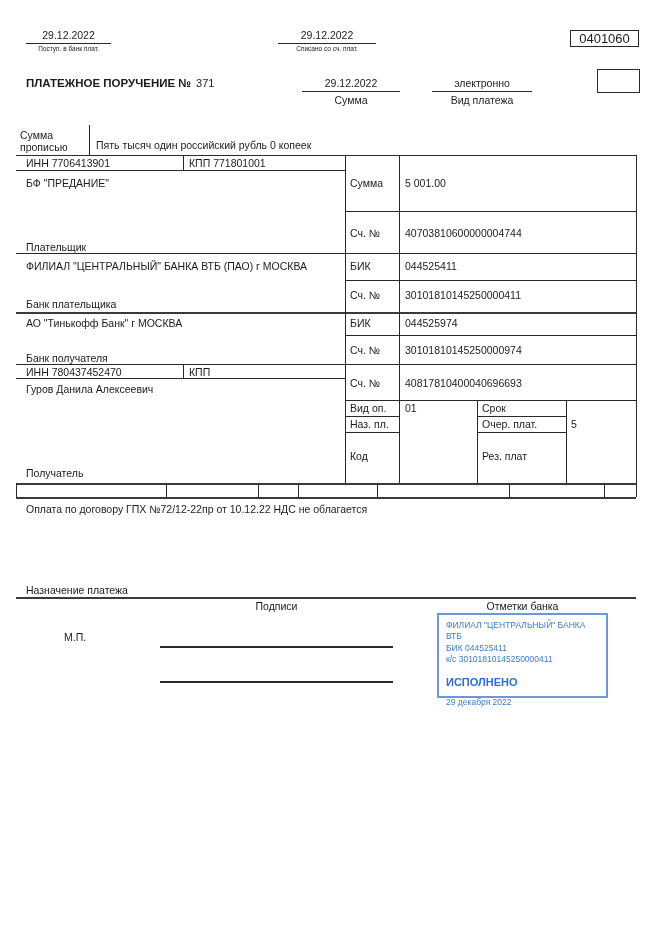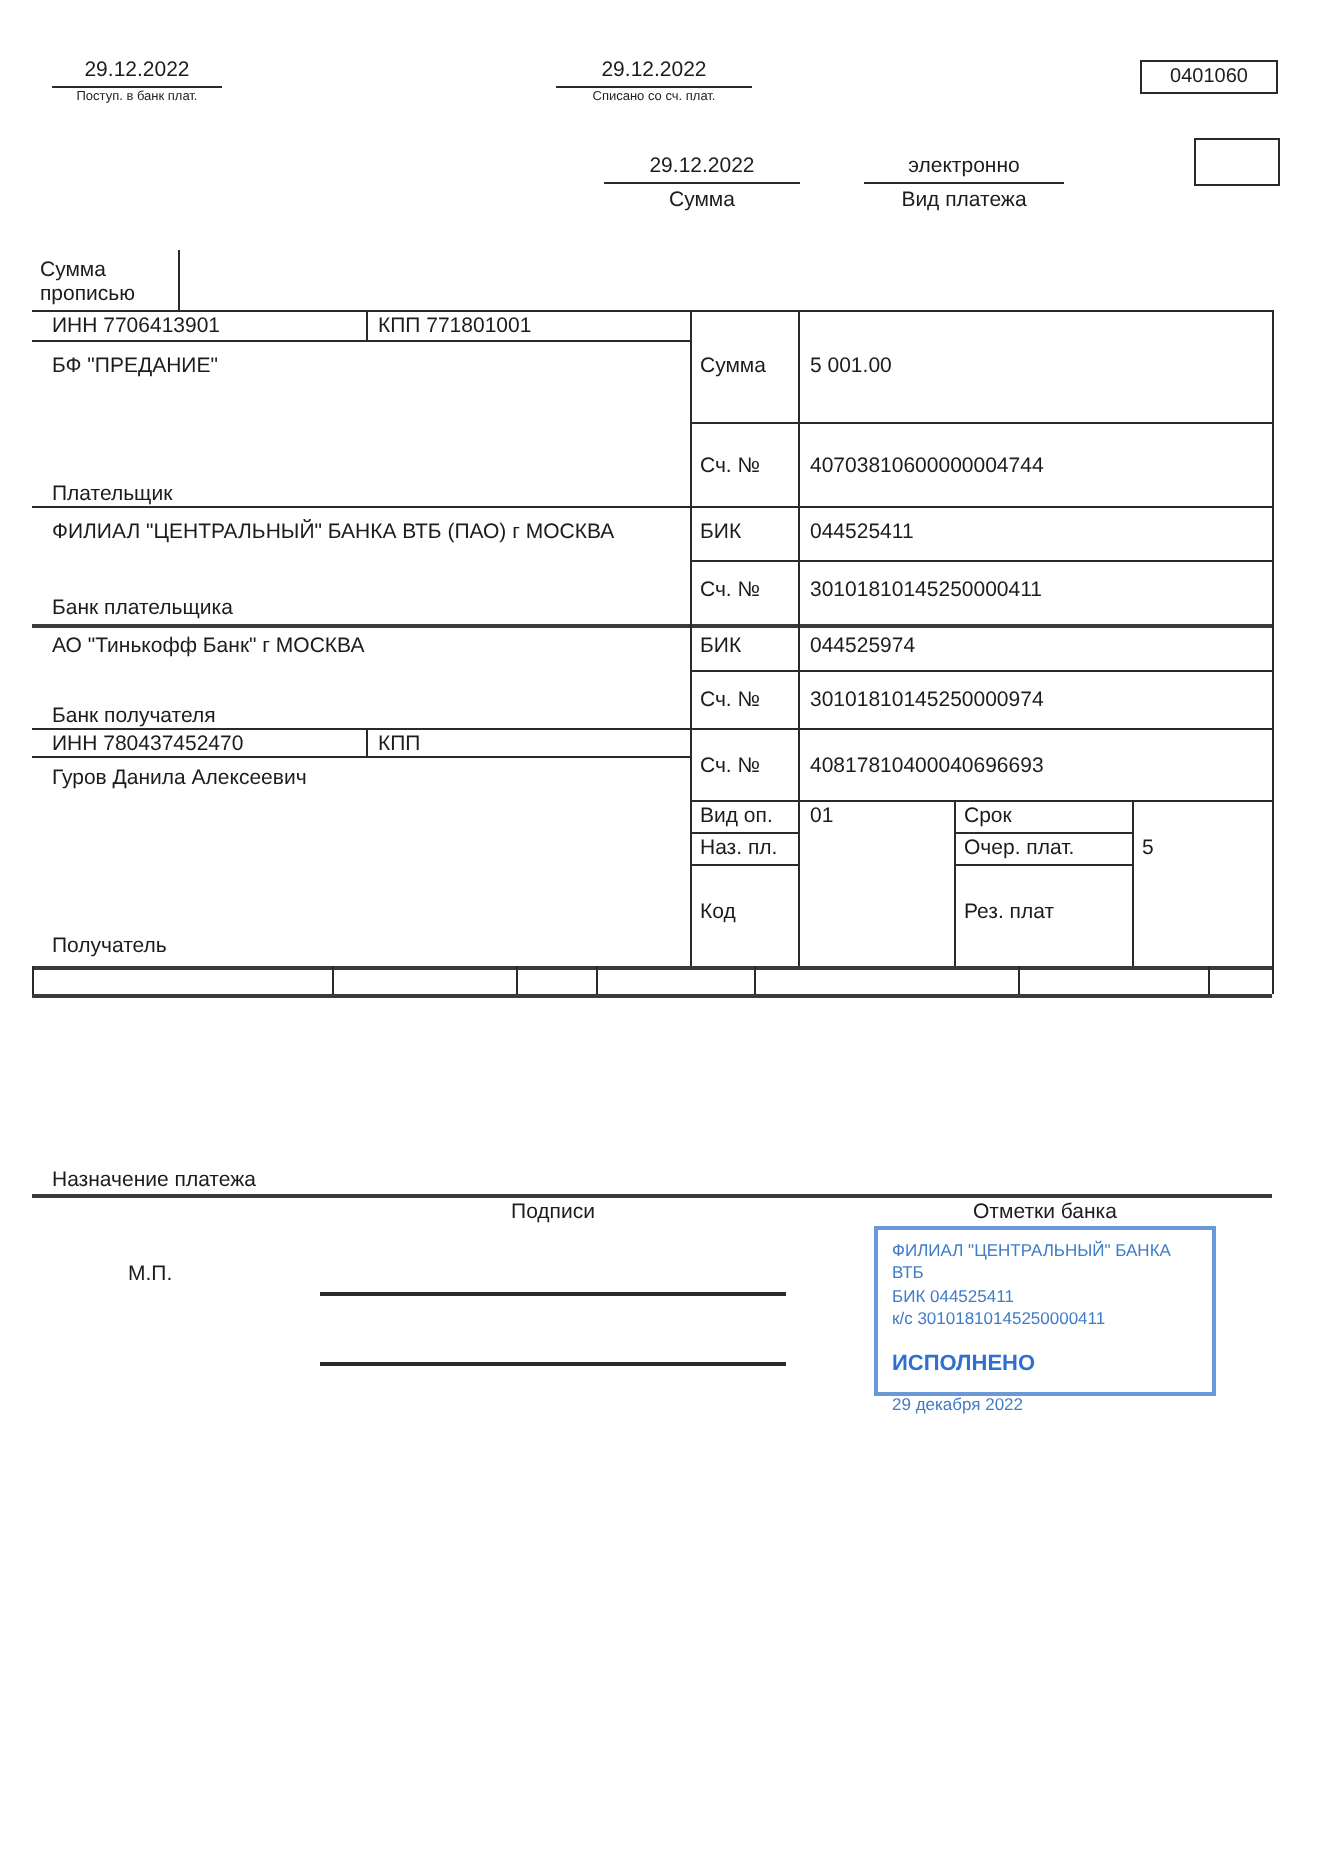--- a/index.html
+++ b/index.html
@@ -33,36 +33,41 @@
 
   <div class="t ctr" style="left:26px;top:29px;width:85px;">29.12.2022</div>
   <div class="hl" style="left:26px;top:43px;width:85px;"></div>
   <div class="t small ctr" style="left:16px;top:45px;width:105px;">Поступ. в банк плат.</div>
 
   <div class="t ctr" style="left:278px;top:29px;width:98px;">29.12.2022</div>
   <div class="hl" style="left:278px;top:43px;width:98px;"></div>
   <div class="t small ctr" style="left:268px;top:45px;width:118px;">Списано со сч. плат.</div>
 
   <div class="box ctr" style="left:570px;top:30px;width:67px;height:15px;">
-    <span style="font-size:10px;line-height:15px;">0401060</span>
+    <span style="font-size:13px;line-height:15px;">0401060</span>
   </div>
 
+  <div class="t" style="left:26px;top:77px;">
+    <span class="title-b">ПЛАТЕЖНОЕ ПОРУЧЕНИЕ №</span>
+    <span style="font-size:11px;margin-left:2px;">371</span>
+  </div>
 
   <div class="t ctr" style="left:302px;top:77px;width:98px;">29.12.2022</div>
   <div class="hl" style="left:302px;top:91px;width:98px;"></div>
   <div class="t ctr" style="left:302px;top:94px;width:98px;">Сумма</div>
 
   <div class="t ctr" style="left:432px;top:77px;width:100px;">электронно</div>
   <div class="hl" style="left:432px;top:91px;width:100px;"></div>
   <div class="t ctr" style="left:432px;top:94px;width:100px;">Вид платежа</div>
 
   <div class="box" style="left:597px;top:69px;width:41px;height:22px;"></div>
 
   <div class="t wrap" style="left:20px;top:129px;width:62px;">Сумма прописью</div>
   <div class="vl" style="left:89px;top:125px;height:30px;"></div>
+  <div class="t" style="left:96px;top:139px;">Пять тысяч один российский рубль 0 копеек</div>
   <div class="hl" style="left:16px;top:155px;width:620px;"></div>
 
   <div class="t" style="left:26px;top:157px;">ИНН 7706413901</div>
   <div class="vl" style="left:183px;top:155px;height:15px;"></div>
   <div class="t" style="left:189px;top:157px;">КПП 771801001</div>
   <div class="hl" style="left:16px;top:170px;width:329px;"></div>
 
   <div class="t" style="left:26px;top:177px;">БФ "ПРЕДАНИЕ"</div>
   <div class="t" style="left:26px;top:241px;">Плательщик</div>
 
@@ -129,20 +134,21 @@
   <div class="vl" style="left:16px;top:483px;height:14px;"></div>
   <div class="vl" style="left:166px;top:483px;height:14px;"></div>
   <div class="vl" style="left:258px;top:483px;height:14px;"></div>
   <div class="vl" style="left:298px;top:483px;height:14px;"></div>
   <div class="vl" style="left:377px;top:483px;height:14px;"></div>
   <div class="vl" style="left:509px;top:483px;height:14px;"></div>
   <div class="vl" style="left:604px;top:483px;height:14px;"></div>
   <div class="vl" style="left:636px;top:483px;height:14px;"></div>
   <div class="hl2" style="left:16px;top:497px;width:620px;"></div>
 
+  <div class="t" style="left:26px;top:503px;">Оплата по договору ГПХ №72/12-22пр от 10.12.22 НДС не облагается</div>
   <div class="t" style="left:26px;top:584px;">Назначение платежа</div>
   <div class="hl2" style="left:16px;top:597px;width:620px;"></div>
 
   <div class="t ctr" style="left:160px;top:600px;width:233px;">Подписи</div>
   <div class="t ctr" style="left:437px;top:600px;width:171px;">Отметки банка</div>
 
   <div class="t" style="left:64px;top:631px;">М.П.</div>
   <div class="sigline" style="left:160px;top:646px;width:233px;"></div>
   <div class="sigline" style="left:160px;top:681px;width:233px;"></div>
 

